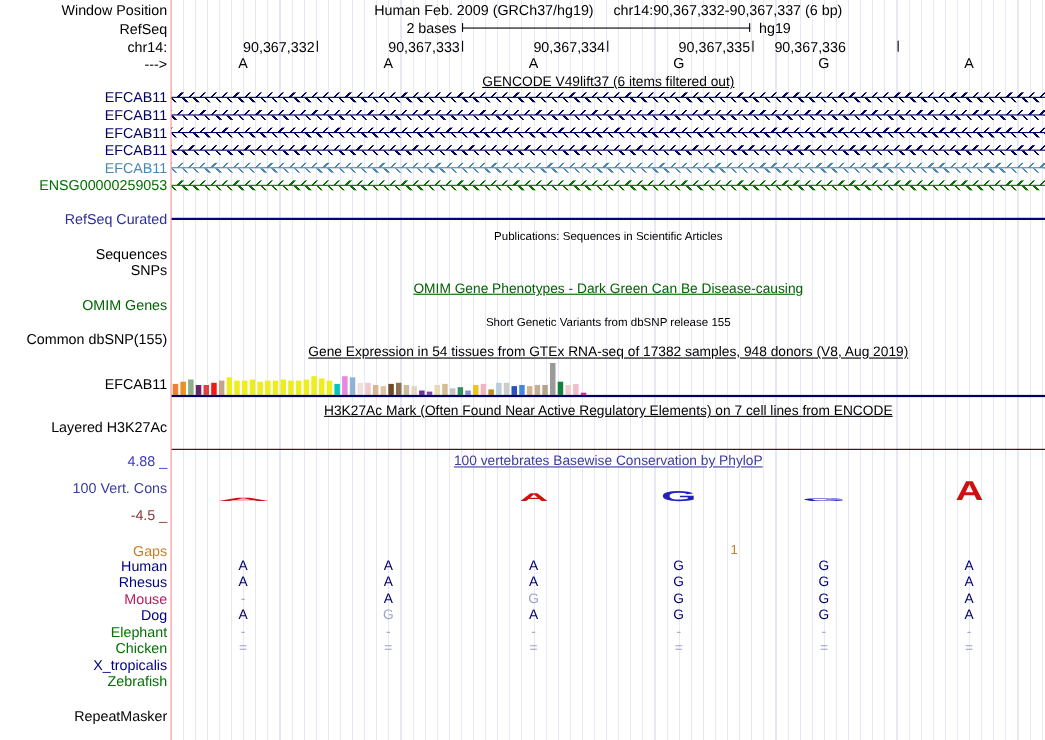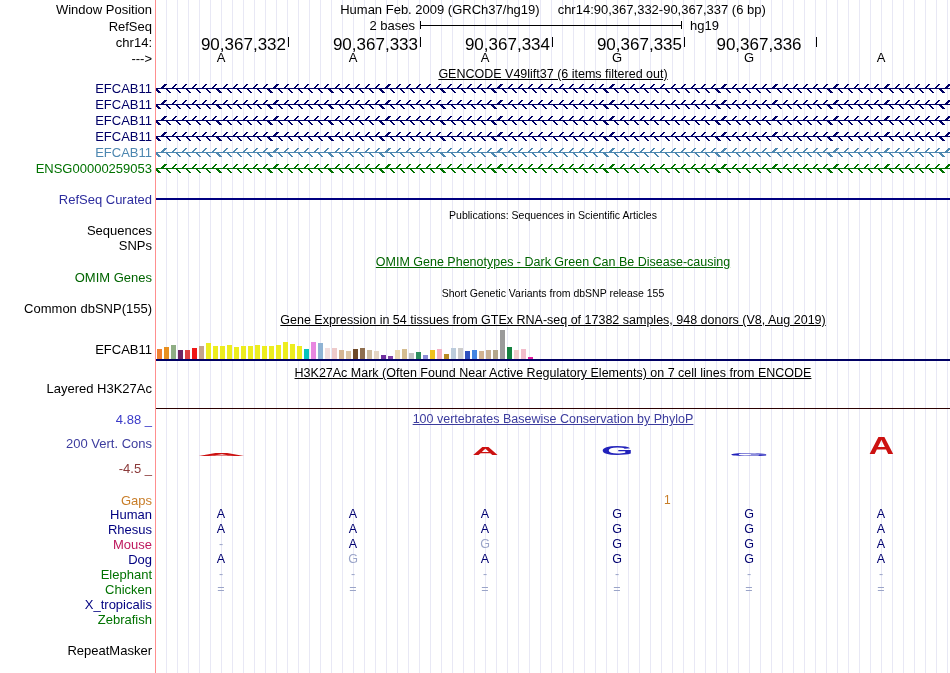--- a/index.html
+++ b/index.html
@@ -17,21 +17,21 @@
   .t11{font-size:10.5px;}
   .grid{position:absolute;left:156px;top:0;width:794px;height:673px;
     background:repeating-linear-gradient(to right,transparent 0 10px,var(--grid) 10px 11px);}
   .redline{position:absolute;left:155px;top:0;width:1px;height:673px;background:var(--divider_red);}
   .hline{position:absolute;left:156px;width:794px;}
   .arrows{position:absolute;left:156px;width:794px;height:9px;
     background:
       linear-gradient(var(--c),var(--c)) 0 50%/100% 1px no-repeat,
       repeating-linear-gradient(-45deg,transparent 0 2.4px,var(--c) 2.4px 3.9px,transparent 3.9px 7.2px) 0 0/100% 50% no-repeat,
       repeating-linear-gradient(45deg,transparent 0 2.4px,var(--c) 2.4px 3.9px,transparent 3.9px 7.2px) 0 100%/100% 50% no-repeat;}
-  .coordnum{font-size:17px;}
+  .coordnum{font-size:13px;}
   .basechar{font-size:13px;}
   .alignchar{font-size:12.5px;}
   .gtexbars{position:absolute;left:157px;top:330px;height:29px;display:flex;align-items:flex-end;gap:2px;}
   .gtexbars>div{width:5px;}
   .conslet-box{position:absolute;width:64px;height:27px;display:flex;align-items:flex-end;justify-content:center;}
   .conslet-box span{font-size:26px;font-weight:bold;line-height:22px;transform-origin:center bottom;display:block;}
   .scale-cap{position:absolute;width:1px;height:8px;background:#000;}
   .tick{position:absolute;width:1px;height:10px;background:#000;}
 </style>
 </head>
@@ -132,36 +132,36 @@
       <div style="height: 2px; background: rgb(224, 31, 160);"></div>
     </div>
   <div class="hline" style="top:359px;height:2px;background:var(--baseline_navy)"></div>
 
   <div class="ctitle t125" style="top:366px">H3K27Ac Mark (Often Found Near Active Regulatory Elements) on 7 cell lines from ENCODE</div>
   <div class="lbl" style="top:381px">Layered H3K27Ac</div>
   <div class="hline" style="top:408px;height:1px;background:var(--h3k27ac_line)"></div>
 
   <div class="ctitle t125" style="top:412px;color:var(--title_blue)">100 vertebrates Basewise Conservation by PhyloP</div>
   <div class="lbl" style="top:412px;color:var(--cons_max_blue)">4.88 _</div>
-  <div class="lbl" style="top:436px;color:var(--title_blue)">200 Vert. Cons</div>
+  <div class="lbl" style="top:436px;color:var(--title_blue)">100 Vert. Cons</div>
   <div class="lbl" style="top:461px;color:var(--cons_min_red)">-4.5 _</div>
 
   <div class="lbl" style="top:493px;color:var(--gaps_orange)">Gaps</div>
 
   <div class="lbl" style="top:643px">RepeatMasker</div>
 
 <div class="abs coordnum" style="left: 176px; width: 110px; top: 35px; text-align: right;">90,367,332</div>
     <div class="tick" style="left: 288px; top: 37px;"></div>
     <div class="abs coordnum" style="left: 308px; width: 110px; top: 35px; text-align: right;">90,367,333</div>
     <div class="tick" style="left: 420px; top: 37px;"></div>
     <div class="abs coordnum" style="left: 440px; width: 110px; top: 35px; text-align: right;">90,367,334</div>
     <div class="tick" style="left: 552px; top: 37px;"></div>
     <div class="abs coordnum" style="left: 572px; width: 110px; top: 35px; text-align: right;">90,367,335</div>
     <div class="tick" style="left: 684px; top: 37px;"></div>
-    <div class="abs coordnum" style="left: 704px; width: 110px; top: 35px; text-align: center;">90,367,336</div>
+    <div class="abs coordnum" style="left: 704px; width: 110px; top: 35px; text-align: left;">90,367,336</div>
     <div class="tick" style="left: 816px; top: 37px;"></div>
     <div class="abs basechar" style="left: 221px; top: 50px; transform: translateX(-50%);">A</div>
     <div class="abs basechar" style="left: 353px; top: 50px; transform: translateX(-50%);">A</div>
     <div class="abs basechar" style="left: 485px; top: 50px; transform: translateX(-50%);">A</div>
     <div class="abs basechar" style="left: 617px; top: 50px; transform: translateX(-50%);">G</div>
     <div class="abs basechar" style="left: 749px; top: 50px; transform: translateX(-50%);">G</div>
     <div class="abs basechar" style="left: 881px; top: 50px; transform: translateX(-50%);">A</div>
     <div class="lbl" style="top: 81px; color: rgb(0, 0, 102);">EFCAB11</div>
     <div class="arrows" style="top: 84px; --c: #000066;"></div>
     <div class="lbl" style="top: 97px; color: rgb(0, 0, 102);">EFCAB11</div>

